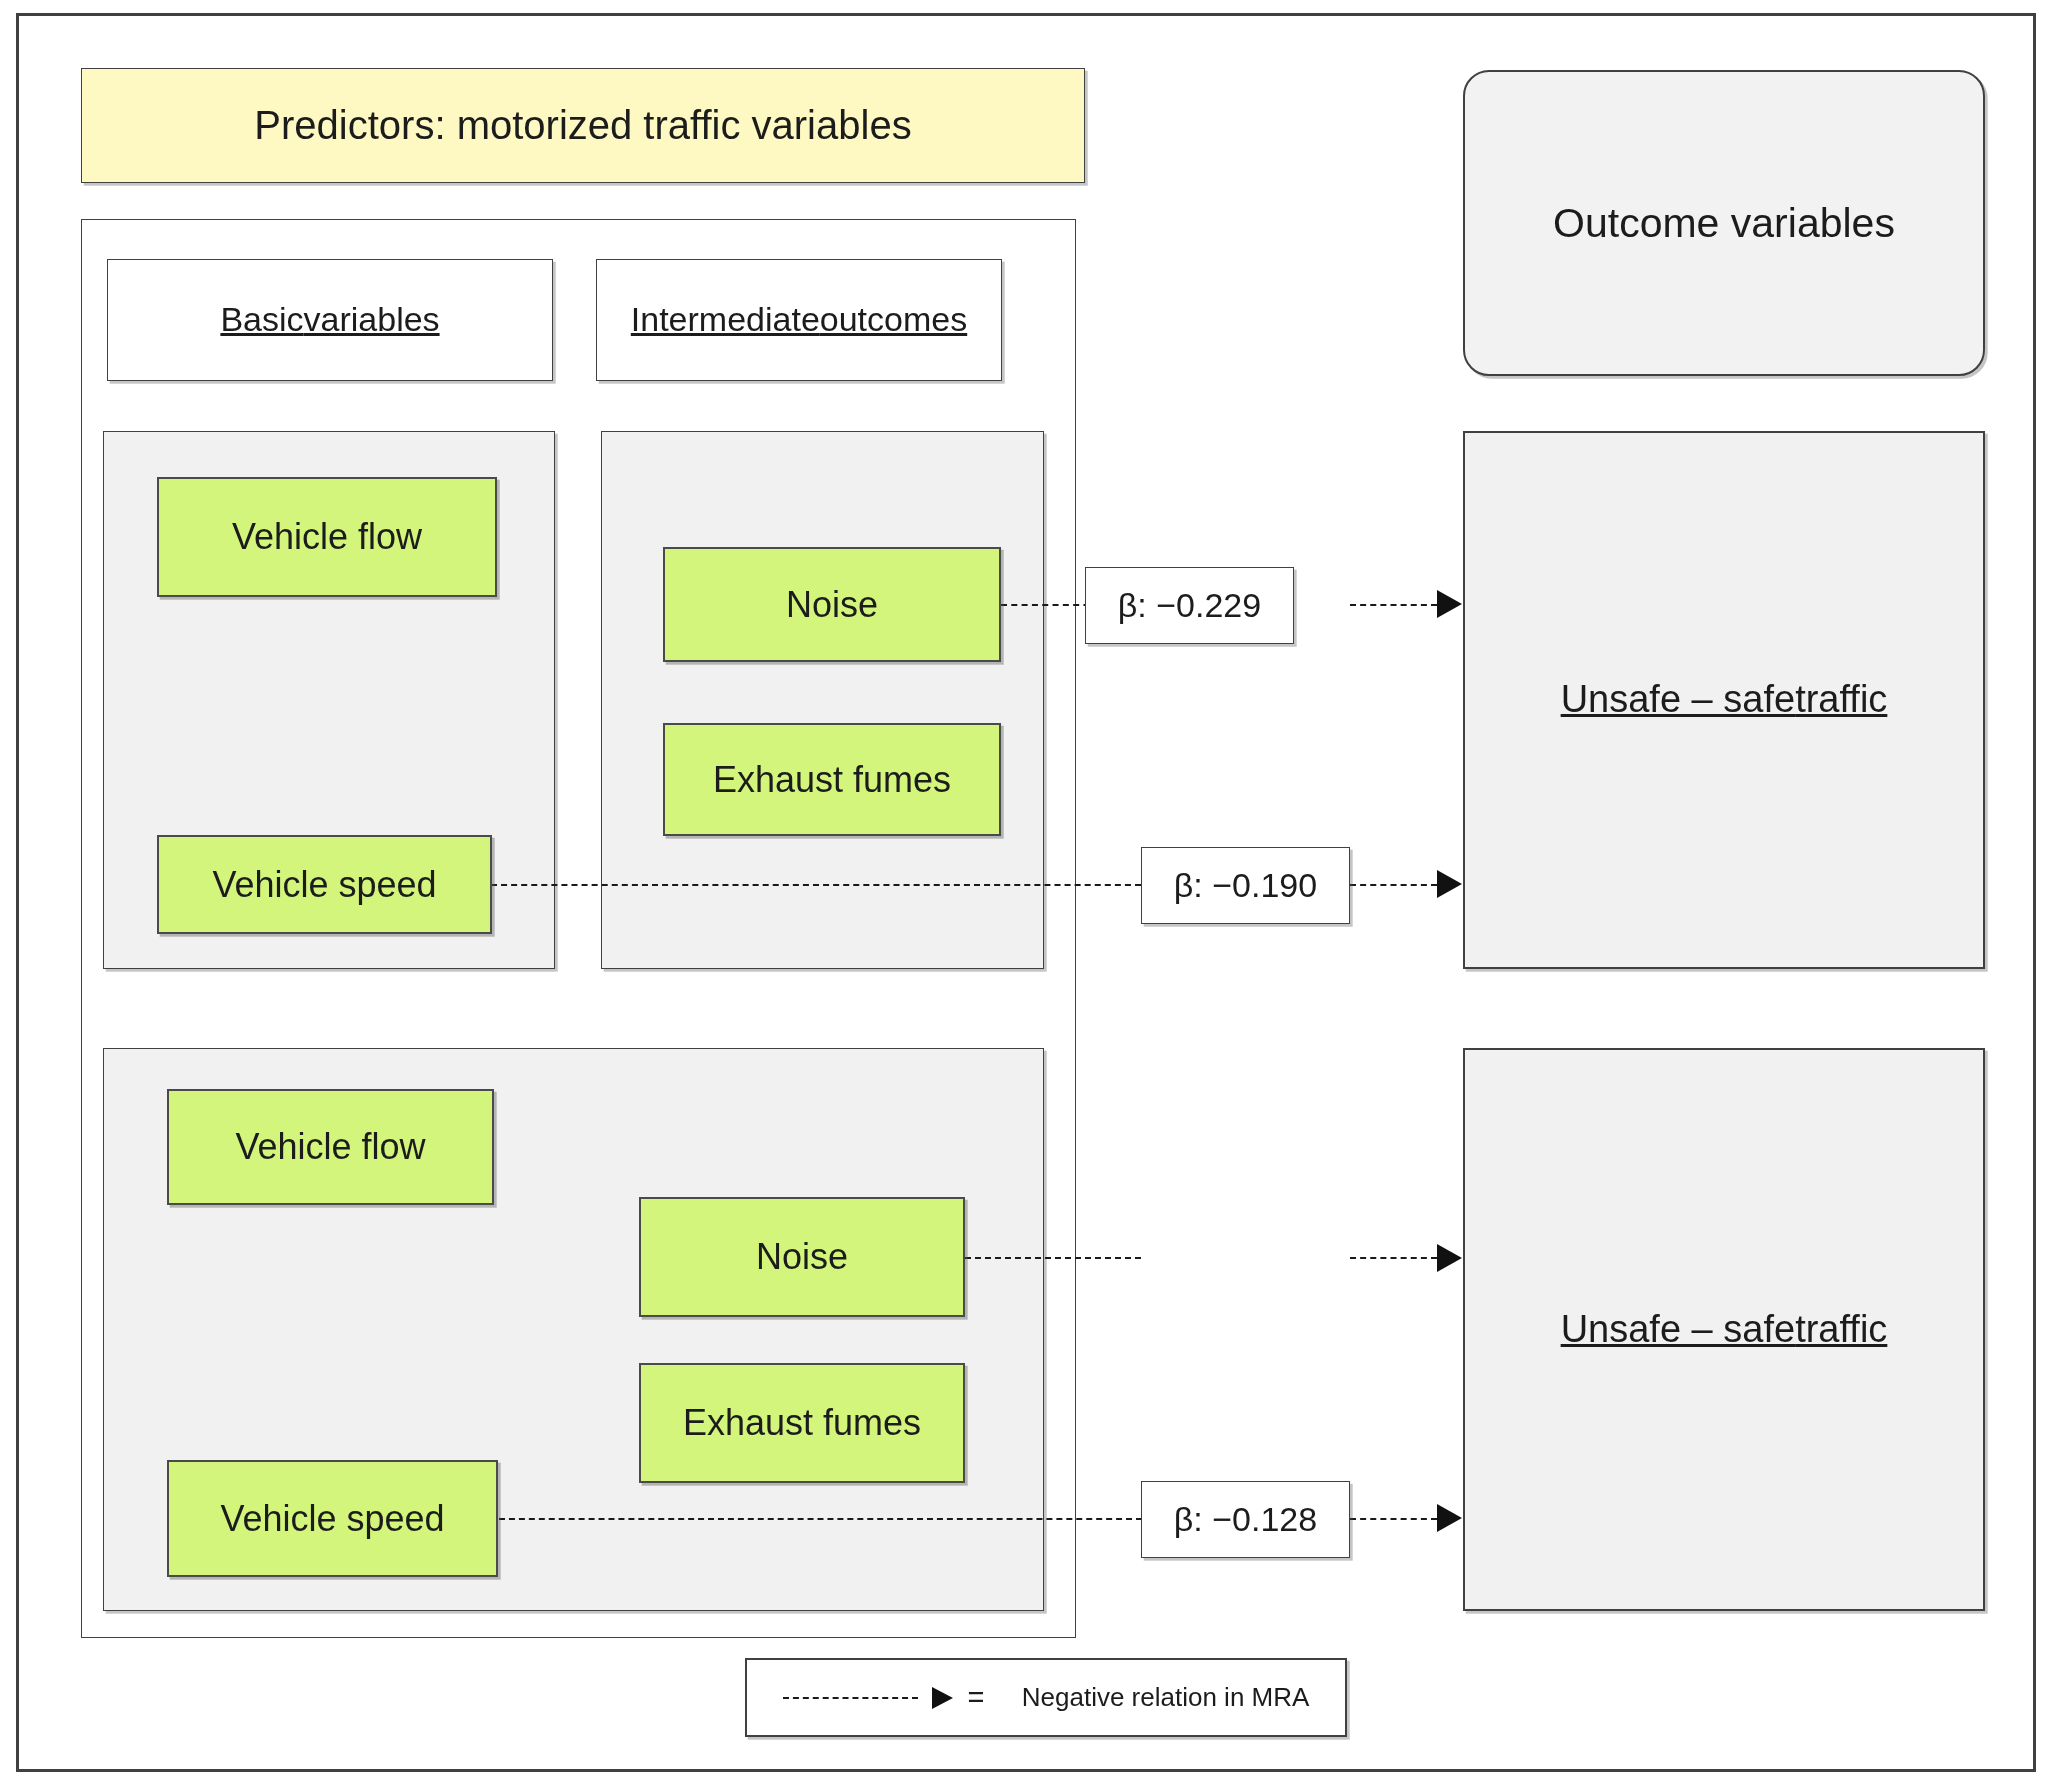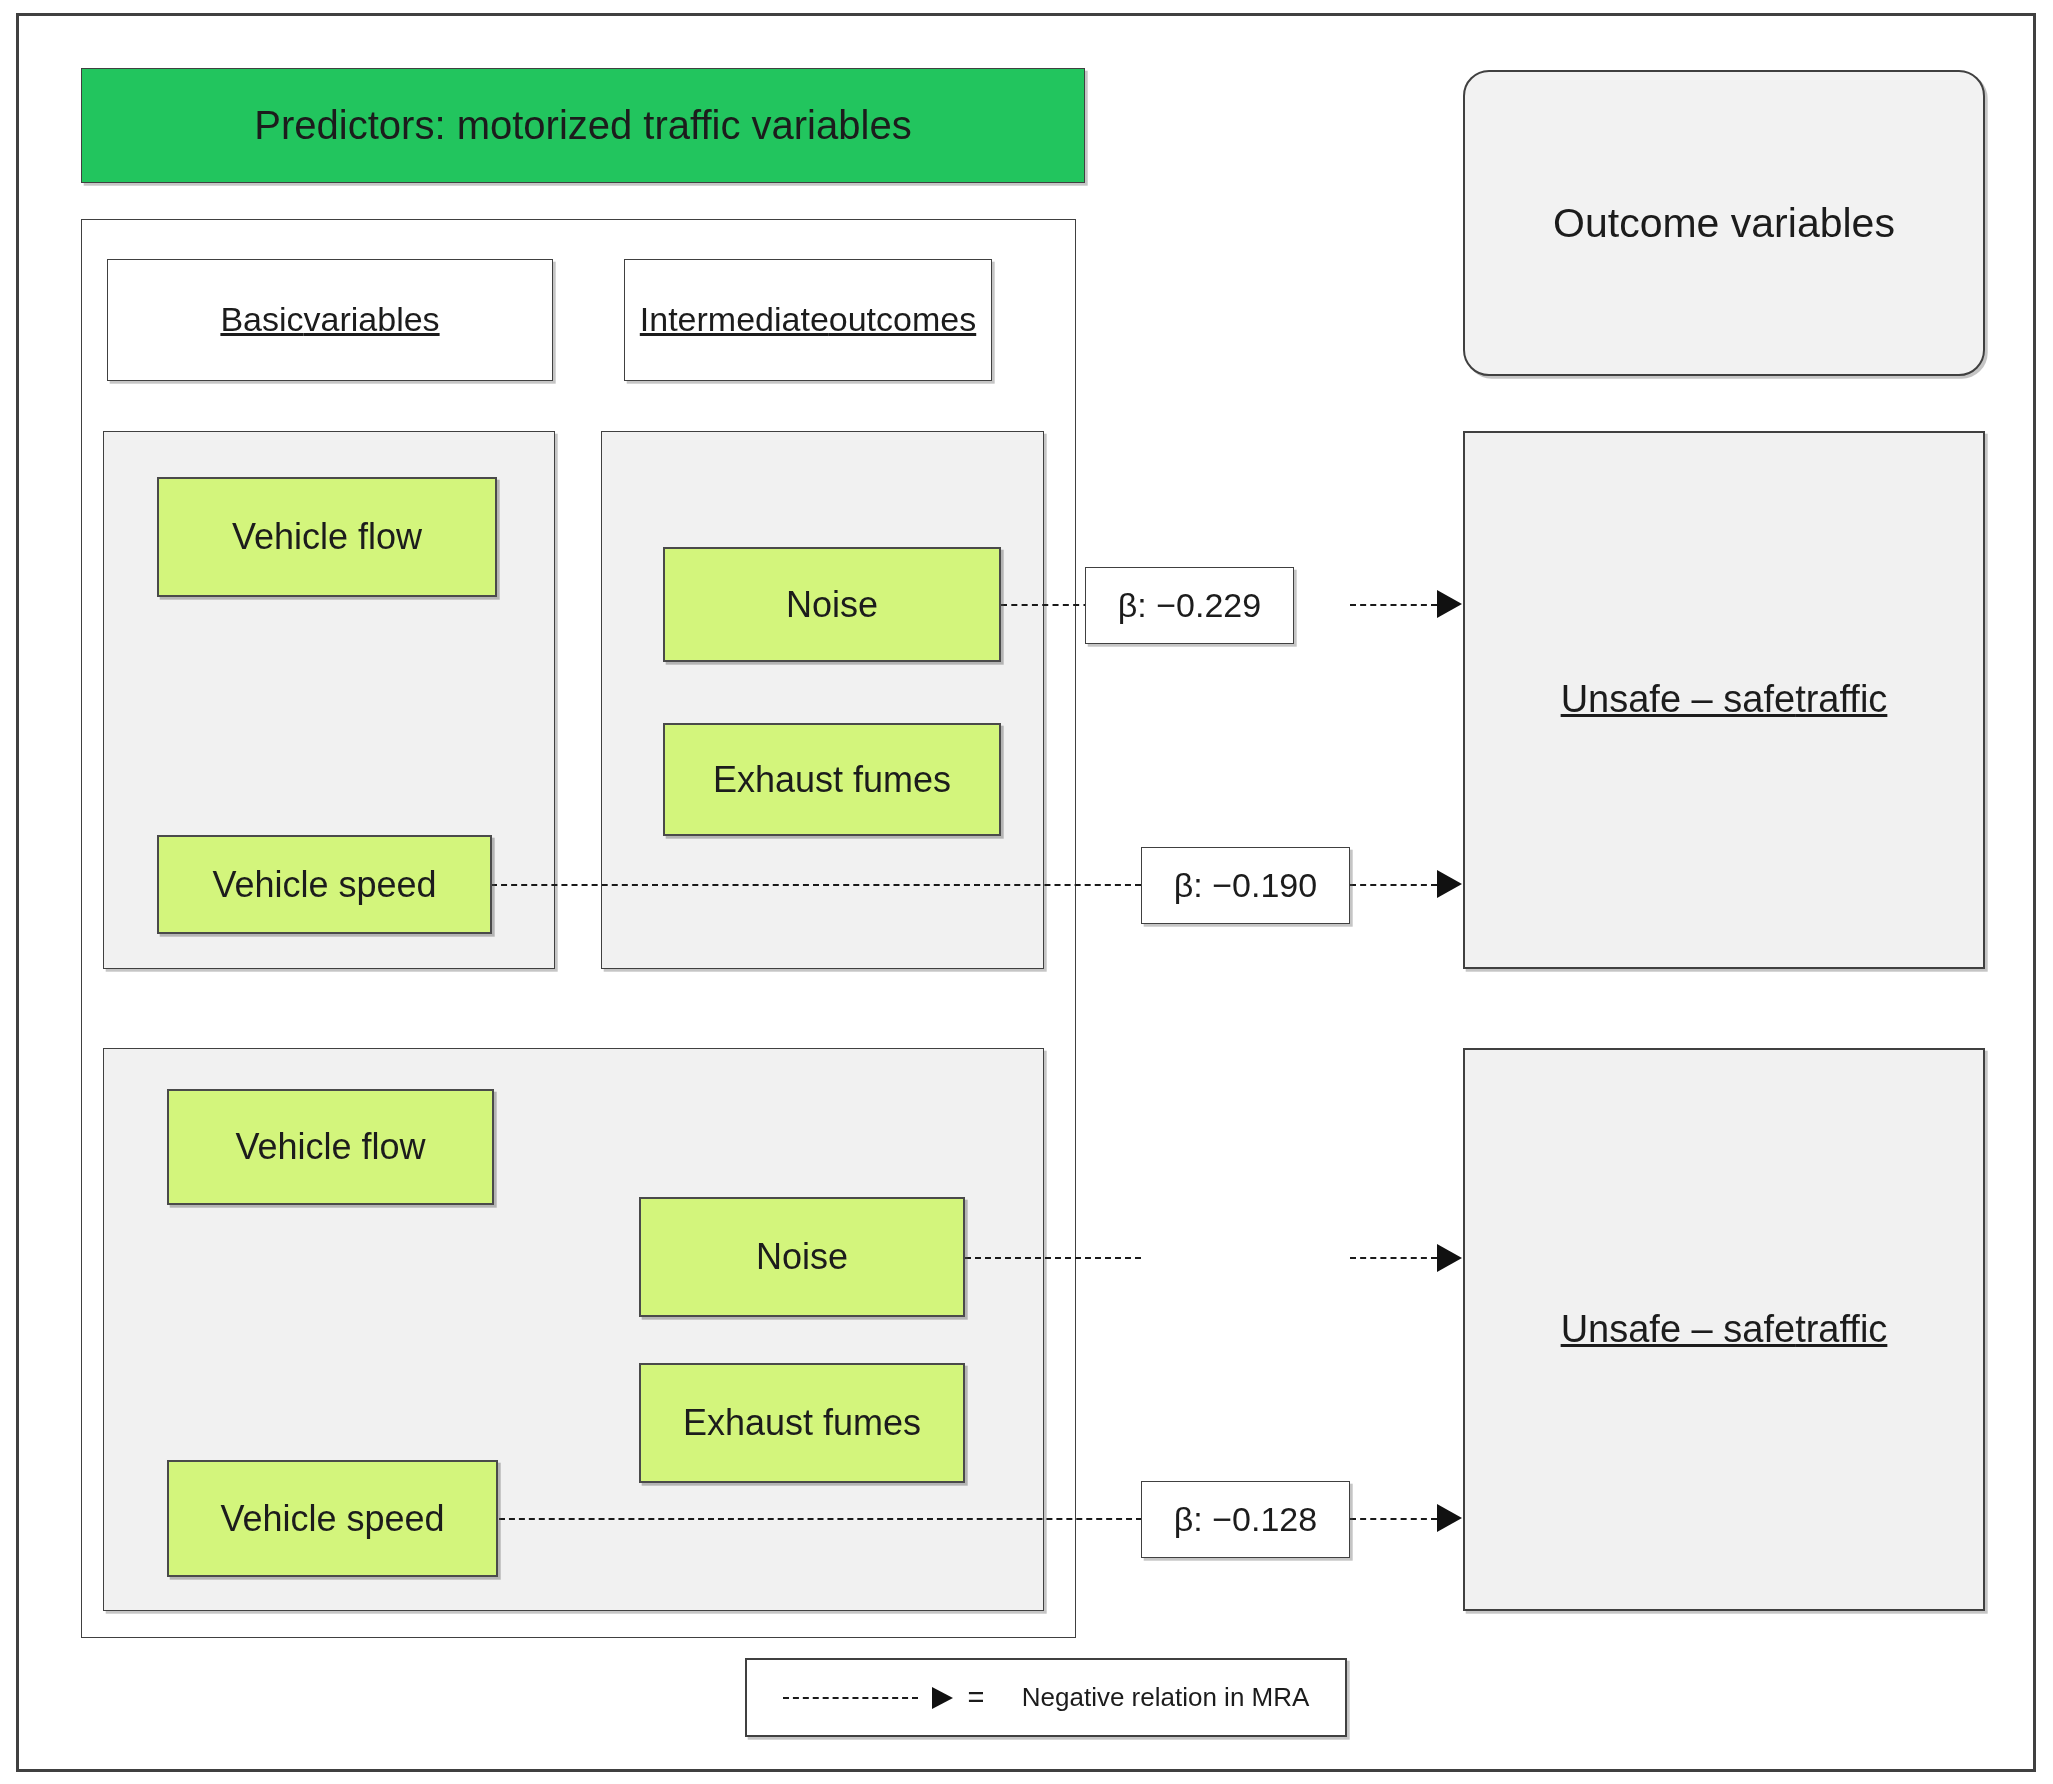--- a/index.html
+++ b/index.html
@@ -19,25 +19,25 @@
   .t-outcometitle{font-size:41px;}
   .t-colhdr{font-size:34px;line-height:1.28;}
   .t-green{font-size:36px;}
   .t-beta{font-size:34px;}
   .t-outcome{font-size:38px;line-height:1.35;}
   .t-legend{font-size:26px;margin-left:23px;}
   .t-equals{font-size:29px;}
 
   
   #outer-frame{left:16px;top:12.6px;width:2020px;height:1759px;border:3.6px solid #404040;}
-  #predictors-header{left:81px;top:68px;width:1004px;height:115px;background:#22c55e;}
+  #predictors-header{left:81px;top:68px;width:1004px;height:115px;background:#fef9c3;}
   #outcome-header{left:1463px;top:70px;width:522px;height:306px;background:#f2f2f2;border-width:2.7px;border-radius:26px;}
   #predictors-container{left:81px;top:219px;width:995px;height:1419px;}
   #basic-header{left:107px;top:259px;width:446px;height:122px;}
-  #intermediate-header{left:596px;top:259px;width:368px;height:122px;margin-left:28px;}
+  #intermediate-header{left:596px;top:259px;width:406px;height:122px;}
   #upper-left-panel{left:103px;top:431px;width:452px;height:538px;}
   #upper-right-panel{left:601px;top:431px;width:443px;height:538px;}
   #lower-panel{left:103px;top:1048px;width:941px;height:563px;}
   #vehicle-flow-1{left:157px;top:477px;width:340px;height:120px;}
   #vehicle-speed-1{left:157px;top:835px;width:335px;height:99px;}
   #noise-1{left:663px;top:547px;width:338px;height:115px;}
   #exhaust-1{left:663px;top:723px;width:338px;height:113px;}
   #vehicle-flow-2{left:167px;top:1089px;width:327px;height:116px;}
   #noise-2{left:639px;top:1197px;width:326px;height:120px;}
   #exhaust-2{left:639px;top:1363px;width:326px;height:120px;}

